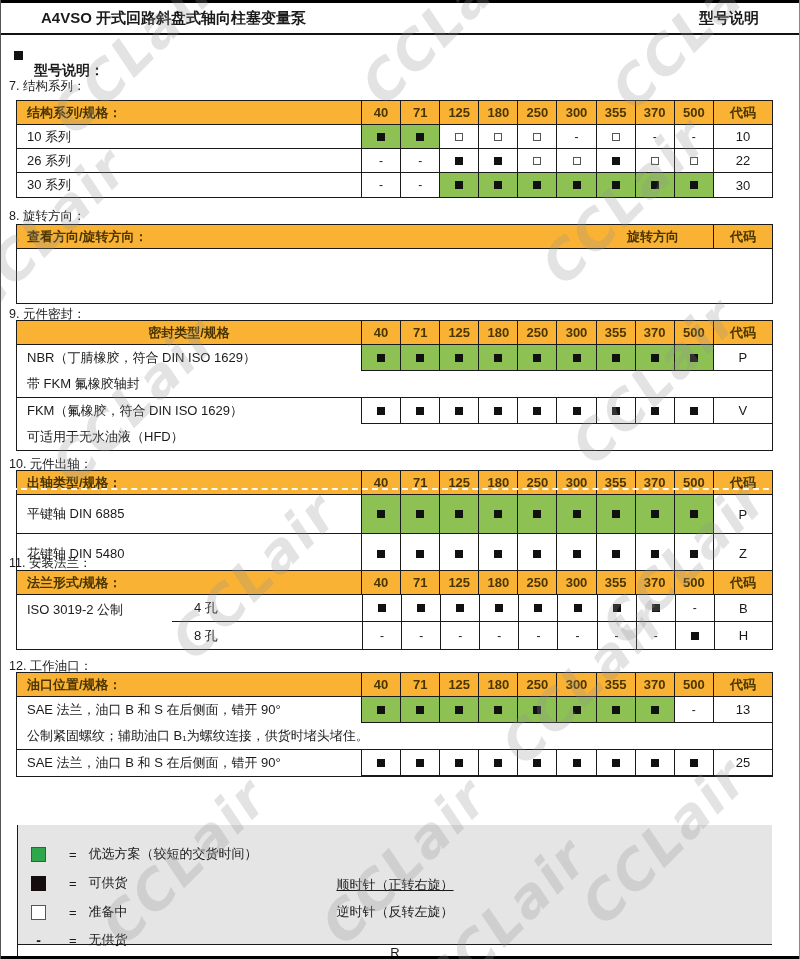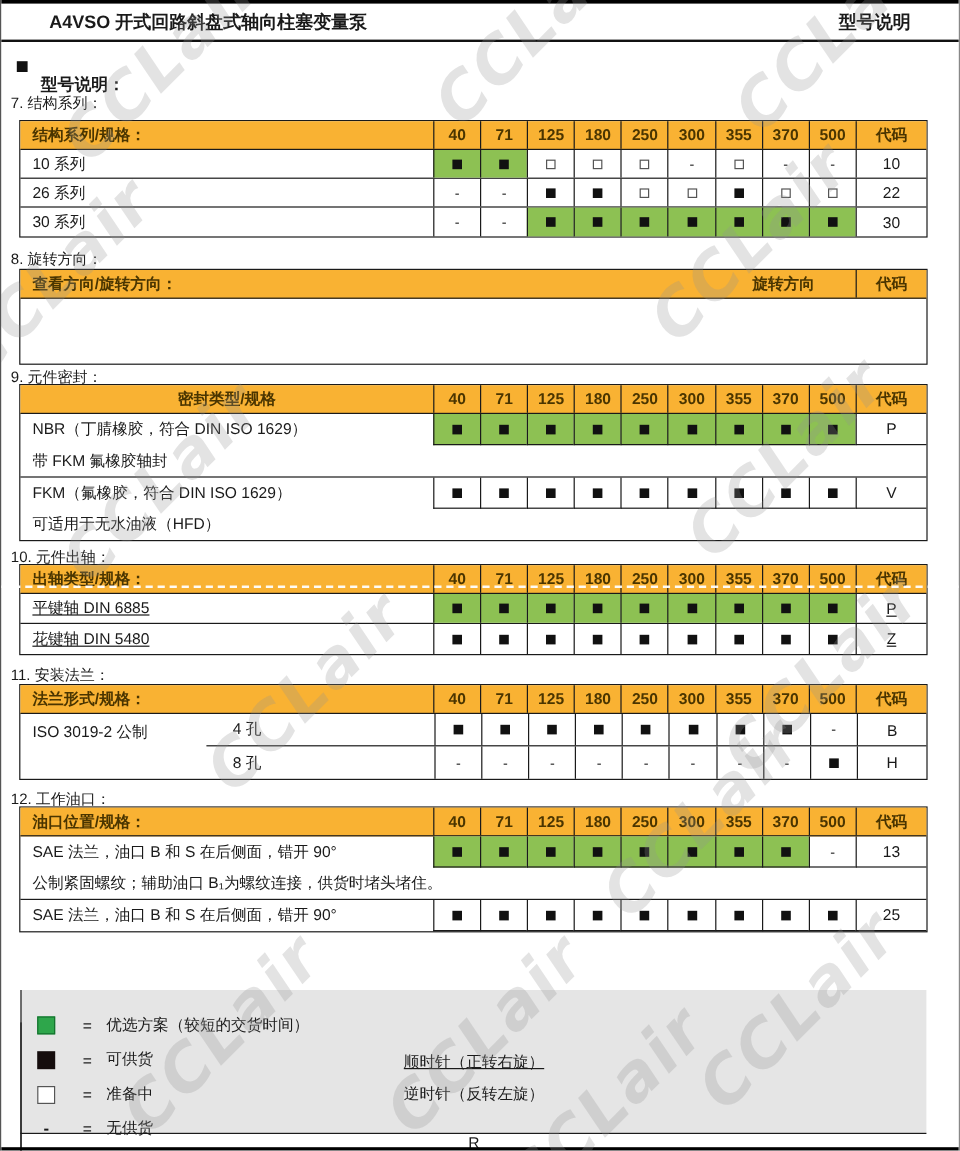--- a/index.html
+++ b/index.html
@@ -58,21 +58,21 @@
 
   
   .t11body { display:flex; }
   .groupcell { flex:0 0 155px; padding:6px 0 0 10px; font-size:13px; }
   .t11right { flex:1; }
   .t11right .trow { height:27px; border-bottom:none; }
   .t11right .trow:first-child { border-bottom:1px solid #1a1a1a; }
   .holelabel { flex:0 0 190px; display:flex; align-items:center; padding-left:22px; }
 
   .t7 .trow { height:24px; }
-  .t10 .trow { height:25px;text-decoration:underline; }
+  .t10 .trow { height:39px; }
 
   
   .dashline { position:absolute; left:0; top:488px; width:100%; border-top:2px dashed #ffffff; opacity:.95; z-index:40; pointer-events:none; }
 
   
   .lg-item { position:absolute; left:30px; display:flex; align-items:center; font-size:13px; }
   .lg-sym { width:15px; height:15px; display:inline-flex; align-items:center; justify-content:center; }
   .lg-sym.gs { background:#2EA64B; border:1px solid #15722f; }
   .lg-sym.bs { background:#150d0d; }
   .lg-sym.ws { background:#fff; border:1.5px solid #555; }

